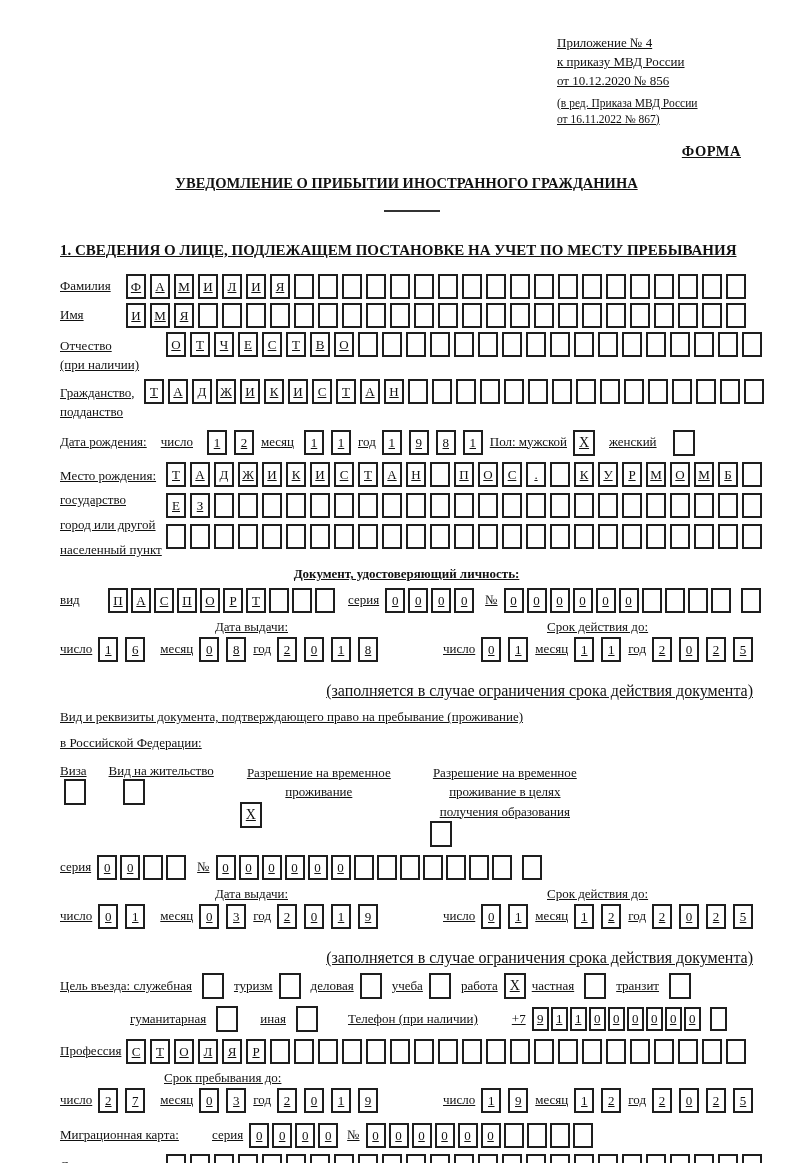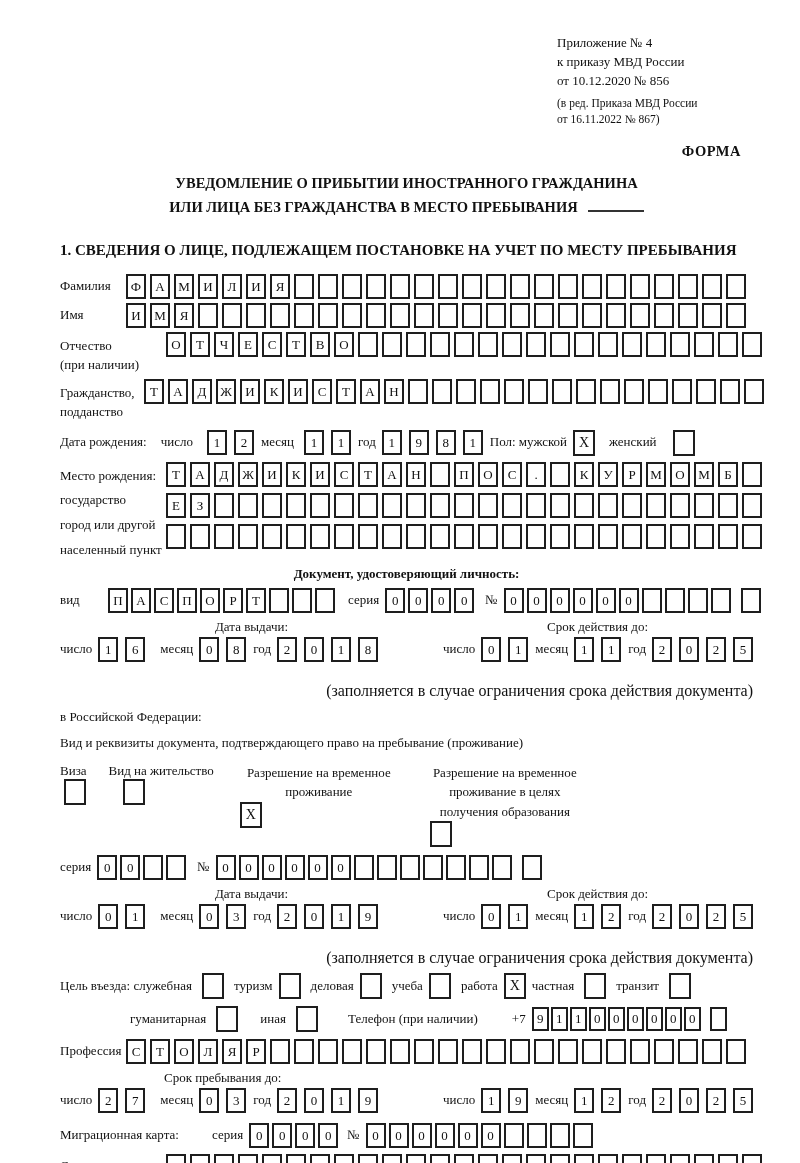--- a/index.html
+++ b/index.html
@@ -1,20 +1,20 @@
 <!DOCTYPE html>
 <html><head>
 <meta charset="utf-8">
 <style>
   html,body{margin:0;padding:0;background:#ffffff;}
   .page{
     width:779px;height:1163px;box-sizing:border-box;
     padding:34px 26px 16px 60px;
     font-family:"Liberation Serif","DejaVu Serif",serif;
-    color:#111;font-size:13px;position:relative;overflow:hidden;background:#fff;
+    color:#111;font-size:13px;position:relative;overflow:hidden;background:#fff;text-decoration:underline;
   }
   
   .ref-block{margin-left:auto;width:196px;}
   .ref-main{font-size:13px;line-height:1.45;white-space:pre-line;}
   .ref-small{font-size:11.5px;line-height:1.4;white-space:pre-line;margin-top:4px;}
   .forma{ text-align:right;font-weight:bold;font-size:14.5px;margin:16px 12px 0 0;letter-spacing:.5px;}
   
   .title{ text-align:center;font-weight:bold;font-size:14.5px;line-height:1.65;margin-top:12px;}
   .blank{display:inline-block;width:56px;height:3px;border-bottom:2px solid #333;margin-left:10px;}
   .section{ font-weight:bold;font-size:15px;margin-top:22px;}
@@ -69,21 +69,21 @@
     <div class="ref-main">Приложение № 4
 к приказу МВД России
 от 10.12.2020 № 856</div>
     <div class="ref-small">(в ред. Приказа МВД России
 от 16.11.2022 № 867)</div>
   </div>
   <div class="forma">ФОРМА</div>
 
   <div class="title">
     <div>УВЕДОМЛЕНИЕ О ПРИБЫТИИ ИНОСТРАННОГО ГРАЖДАНИНА</div>
-    <div><span>ИЛИ ЛИЦА БЕЗ ГРАЖДАНСТВА В МЕСТО ПРЕБЫВАНИЯ</span><span class="blank"></span></div>
+    <div><span class="blank"></span></div>
   </div>
 
   <div class="section">1. СВЕДЕНИЯ О ЛИЦЕ, ПОДЛЕЖАЩЕМ ПОСТАНОВКЕ НА УЧЕТ ПО МЕСТУ ПРЕБЫВАНИЯ</div>
 
   <div class="formarea">
 
     <div class="frow">
       <span class="flabel w66">Фамилия</span>
       <span class="cellrow">
           <span class="cell">Ф</span>
@@ -415,22 +415,22 @@
         <span class="cellrow dcells">
             <span class="cell">2</span>
             <span class="cell">0</span>
             <span class="cell">2</span>
             <span class="cell">5</span>
           </span>
       </div>
     </div>
     <div class="note">(заполняется в случае ограничения срока действия документа)</div>
 
+    <div class="plain">Вид и реквизиты документа, подтверждающего право на пребывание (проживание)</div>
     <div class="plain">в Российской Федерации:</div>
-    <div class="plain">Вид и реквизиты документа, подтверждающего право на пребывание (проживание)</div>
 
     <div class="permrow">
       <span class="perm-item">
         <span class="perm-text">Виза</span>
         <span class="cellrow cbox" style="margin-left:4px;">
             <span class="cell"></span>
           </span>
       </span>
       <span class="gap22"></span>
       <span class="perm-item">

